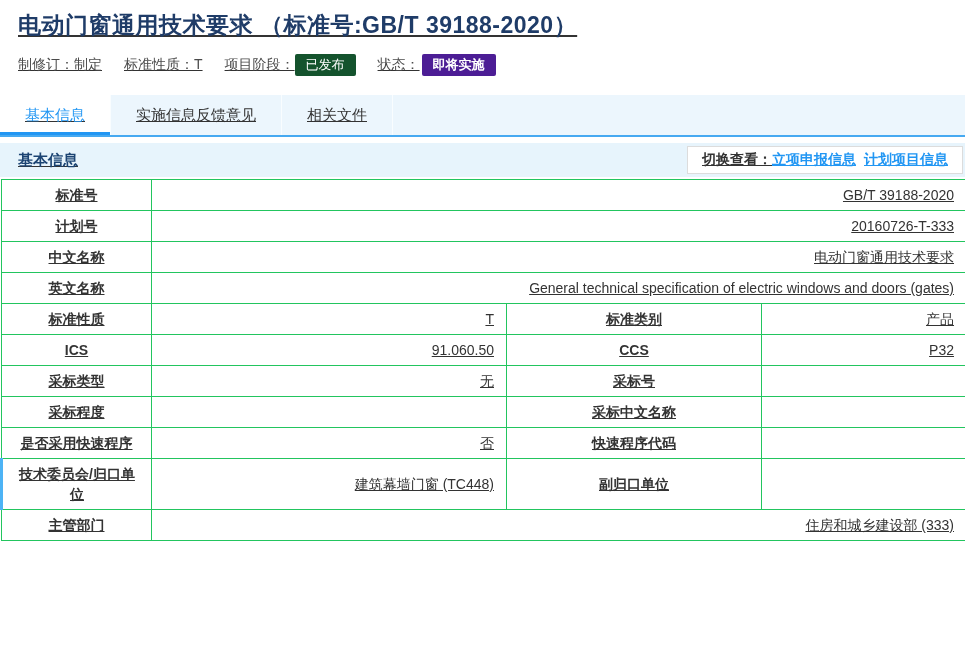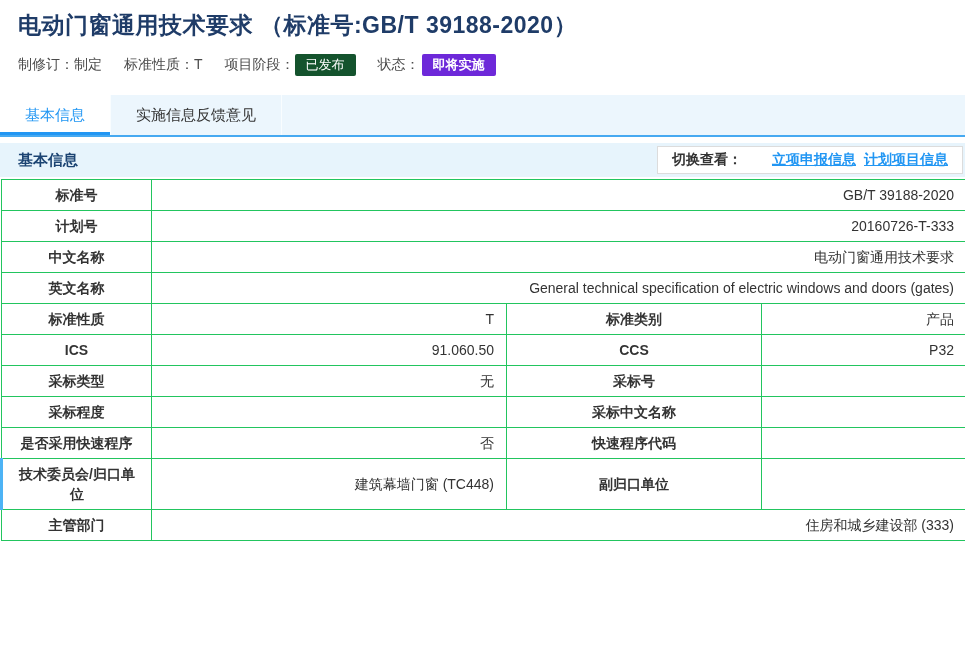--- a/index.html
+++ b/index.html
@@ -1,40 +1,40 @@
 <!DOCTYPE html>
 <html><head>
 <meta charset="utf-8">
 <style>
   * { margin:0; padding:0; box-sizing:border-box; }
   html,body { background:#fff; }
   body { font-family:"Liberation Sans","DejaVu Sans",sans-serif; color:#333; }
-  .page { width:965px; height:649px; background:#fff; overflow:hidden; }
+  .page { width:965px; height:649px; background:#fff; overflow:hidden;text-decoration:underline; }
 
   
   .hdr { padding:10px 18px 0 18px; }
   .page-title { font-size:23px; font-weight:bold; color:#1f3c68; letter-spacing:.5px; }
   .meta { margin-top:12px; display:flex; align-items:center; font-size:14px; color:#4a4a4a; height:24px; }
   .meta-item { margin-right:22px; white-space:nowrap; }
   .badge { display:inline-block; color:#fff; font-size:13px; line-height:22px; padding:0 11px; border-radius:2px; }
   .badge-blue { background:#14532d; }
-  .badge-green { background:#6d28d9; font-weight:bold; margin-left:2px; }
+  .badge-green { background:#4c1d95; font-weight:bold; margin-left:2px; }
 
   
   .tabs { margin-top:18px; height:42px; background:#ecf6fd; display:flex; border-bottom:2px solid #46a9f1; }
   .tab { height:40px; line-height:40px; padding:0 25px; font-size:15px; color:#333; cursor:pointer; border-right:1px solid #f9fdff; }
   .tab.active { background:#fff; color:#2196f3; box-shadow:inset 0 -3px 0 #2196f3; }
 
   
   .section-bar { margin-top:6px; height:34px; background:#e7f4fc; display:flex; align-items:center; justify-content:space-between; padding-left:18px; }
   .section-title { font-size:15px; font-weight:bold; color:#1c4473; }
   .switch-box { background:#fff; border:1px solid #dcdcdc; height:28px; display:flex; align-items:center; padding:0 14px 0 14px; margin-right:2px; font-size:14px; }
   .switch-label { font-weight:bold; color:#333; }
   .switch-box a { color:#2196f3; text-decoration:underline; font-weight:bold; }
-  .link-1 { margin-left:30px; }
+  .link-1 { }
   .link-2 { margin-left:8px; }
 
   
   table.info { width:100%; border-collapse:collapse; margin-top:2px; font-size:14px; table-layout:fixed; }
   td { border:1px solid #22c55e; height:31px; line-height:20px; }
   td.lbl { text-align:center; font-weight:bold; color:#333; padding:5px 10px; }
   td.val { padding:5px 12px; color:#333; text-align:right; }
   tr.accent td.lbl:first-child { border-left:3px solid #4db3f5; }
 </style>
 </head>
@@ -48,20 +48,21 @@
       <span class="meta-item">制修订：制定</span>
       <span class="meta-item">标准性质：T</span>
       <span class="meta-item"><span>项目阶段：</span><span class="badge badge-blue">已发布</span></span>
       <span class="meta-item"><span>状态：</span><span class="badge badge-green">即将实施</span></span>
     </div>
   </div>
 
   <div class="tabs">
     <div class="tab active">基本信息</div>
     <div class="tab">实施信息反馈意见</div>
+    <div class="tab">相关文件</div>
   </div>
 
   <div class="section-bar">
     <span class="section-title">基本信息</span>
     <span class="switch-box">
       <span class="switch-label">切换查看：</span>
       <a href="#" class="link-1">立项申报信息</a>
       <a href="#" class="link-2">计划项目信息</a>
     </span>
   </div>

